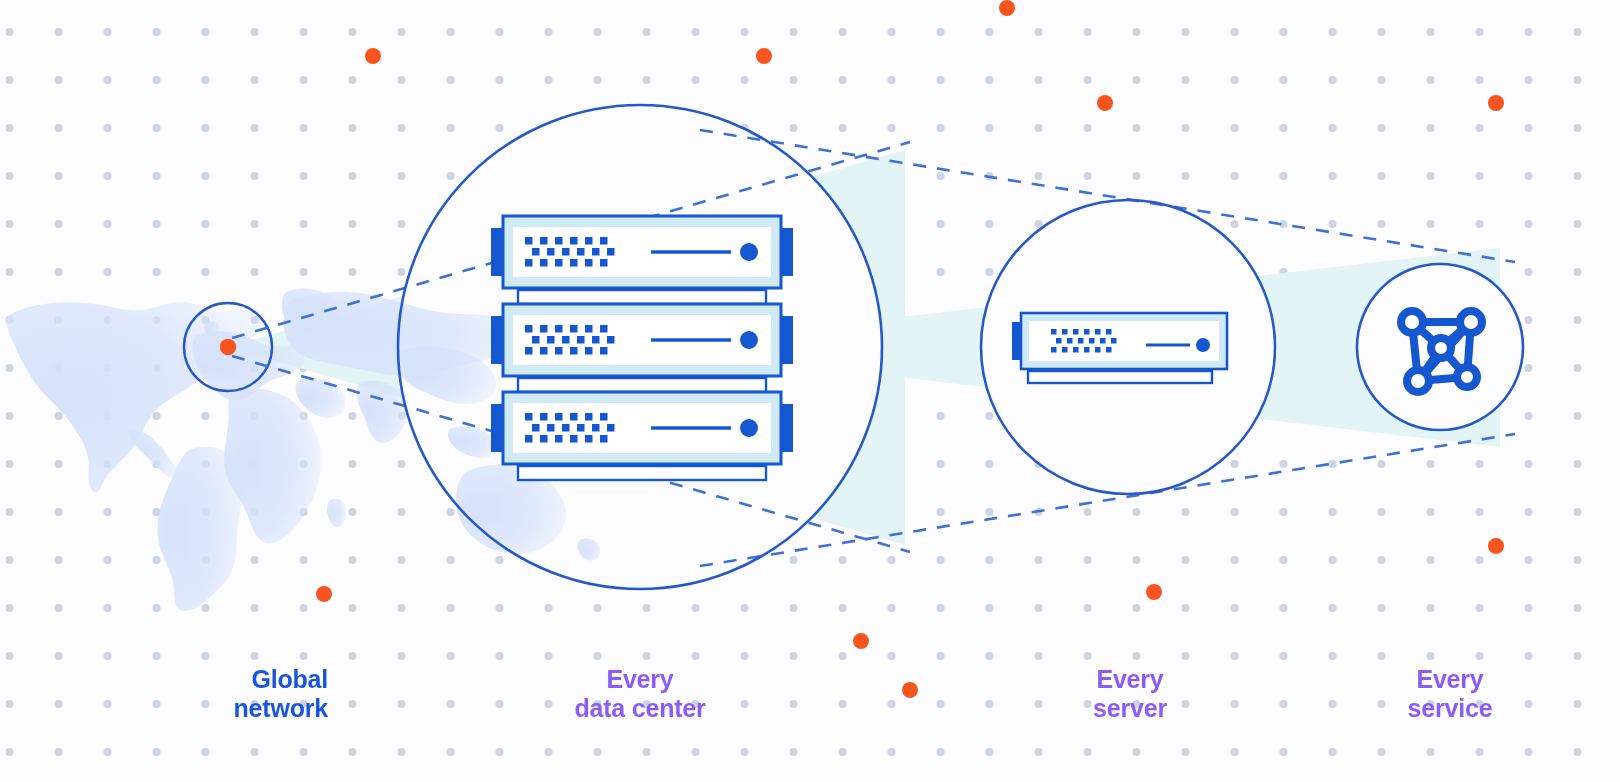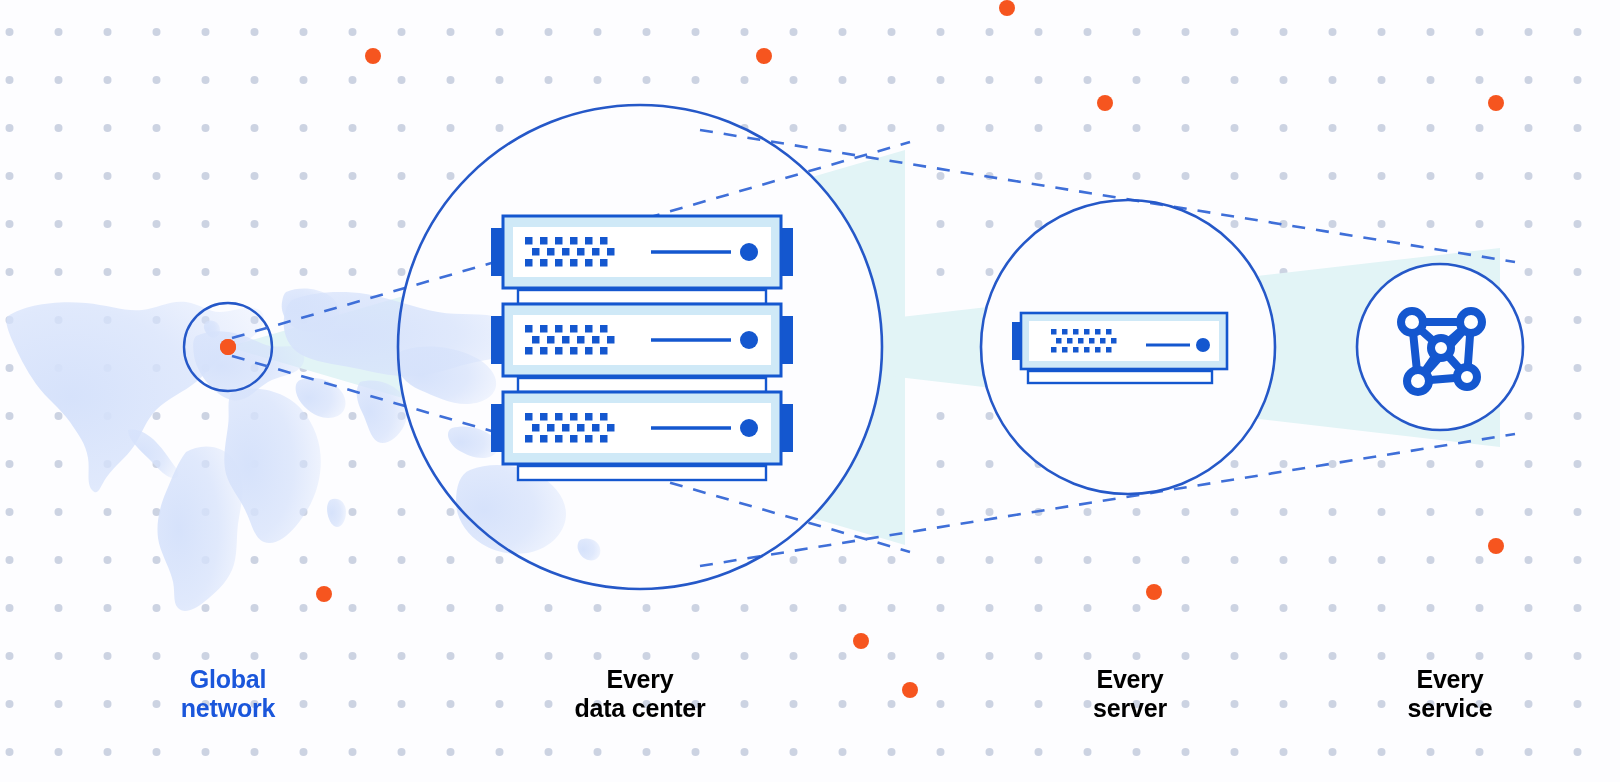--- a/index.html
+++ b/index.html
@@ -27,21 +27,21 @@
   .caption {
     position: absolute;
     text-align: center;
     font-family: "Liberation Sans", sans-serif;
     font-size: 25px;
     font-weight: 700;
     line-height: 1.16;
     letter-spacing: -0.2px;
     white-space: pre-line;
   }
-  .caption.dark  { color: #000000; }
+  .caption.dark  { color: #8b5cf6; }
   .caption.blue  { color: #1a56db; }
 </style>
 </head>
 <body>
 
 <div id="stage">
 
   <svg class="layer" viewBox="0 0 1620 782">
     <defs>
       <pattern id="dotgrid" x="-15" y="-40" width="49" height="48" patternUnits="userSpaceOnUse">
@@ -271,21 +271,21 @@
         <circle cx="1496" cy="103" r="8"></circle>
         <circle cx="228" cy="347" r="8"></circle>
         <circle cx="1496" cy="546" r="8"></circle>
         <circle cx="324" cy="594" r="8"></circle>
         <circle cx="1154" cy="592" r="8"></circle>
         <circle cx="861" cy="641" r="8"></circle>
         <circle cx="910" cy="690" r="8"></circle>
       </g>
   </svg>
 
-  <div class="caption blue" style="left:128px; top:665px; width:200px;">Global
+  <div class="caption blue" style="left:128px; top:665px; width:200px;text-align:right;">Global
 network</div>
 
   <div class="caption dark" style="left:520px; top:665px; width:240px;">Every
 data center</div>
 
   <div class="caption dark" style="left:1030px; top:665px; width:200px;">Every
 server</div>
 
   <div class="caption dark" style="left:1350px; top:665px; width:200px;">Every
 service</div>

